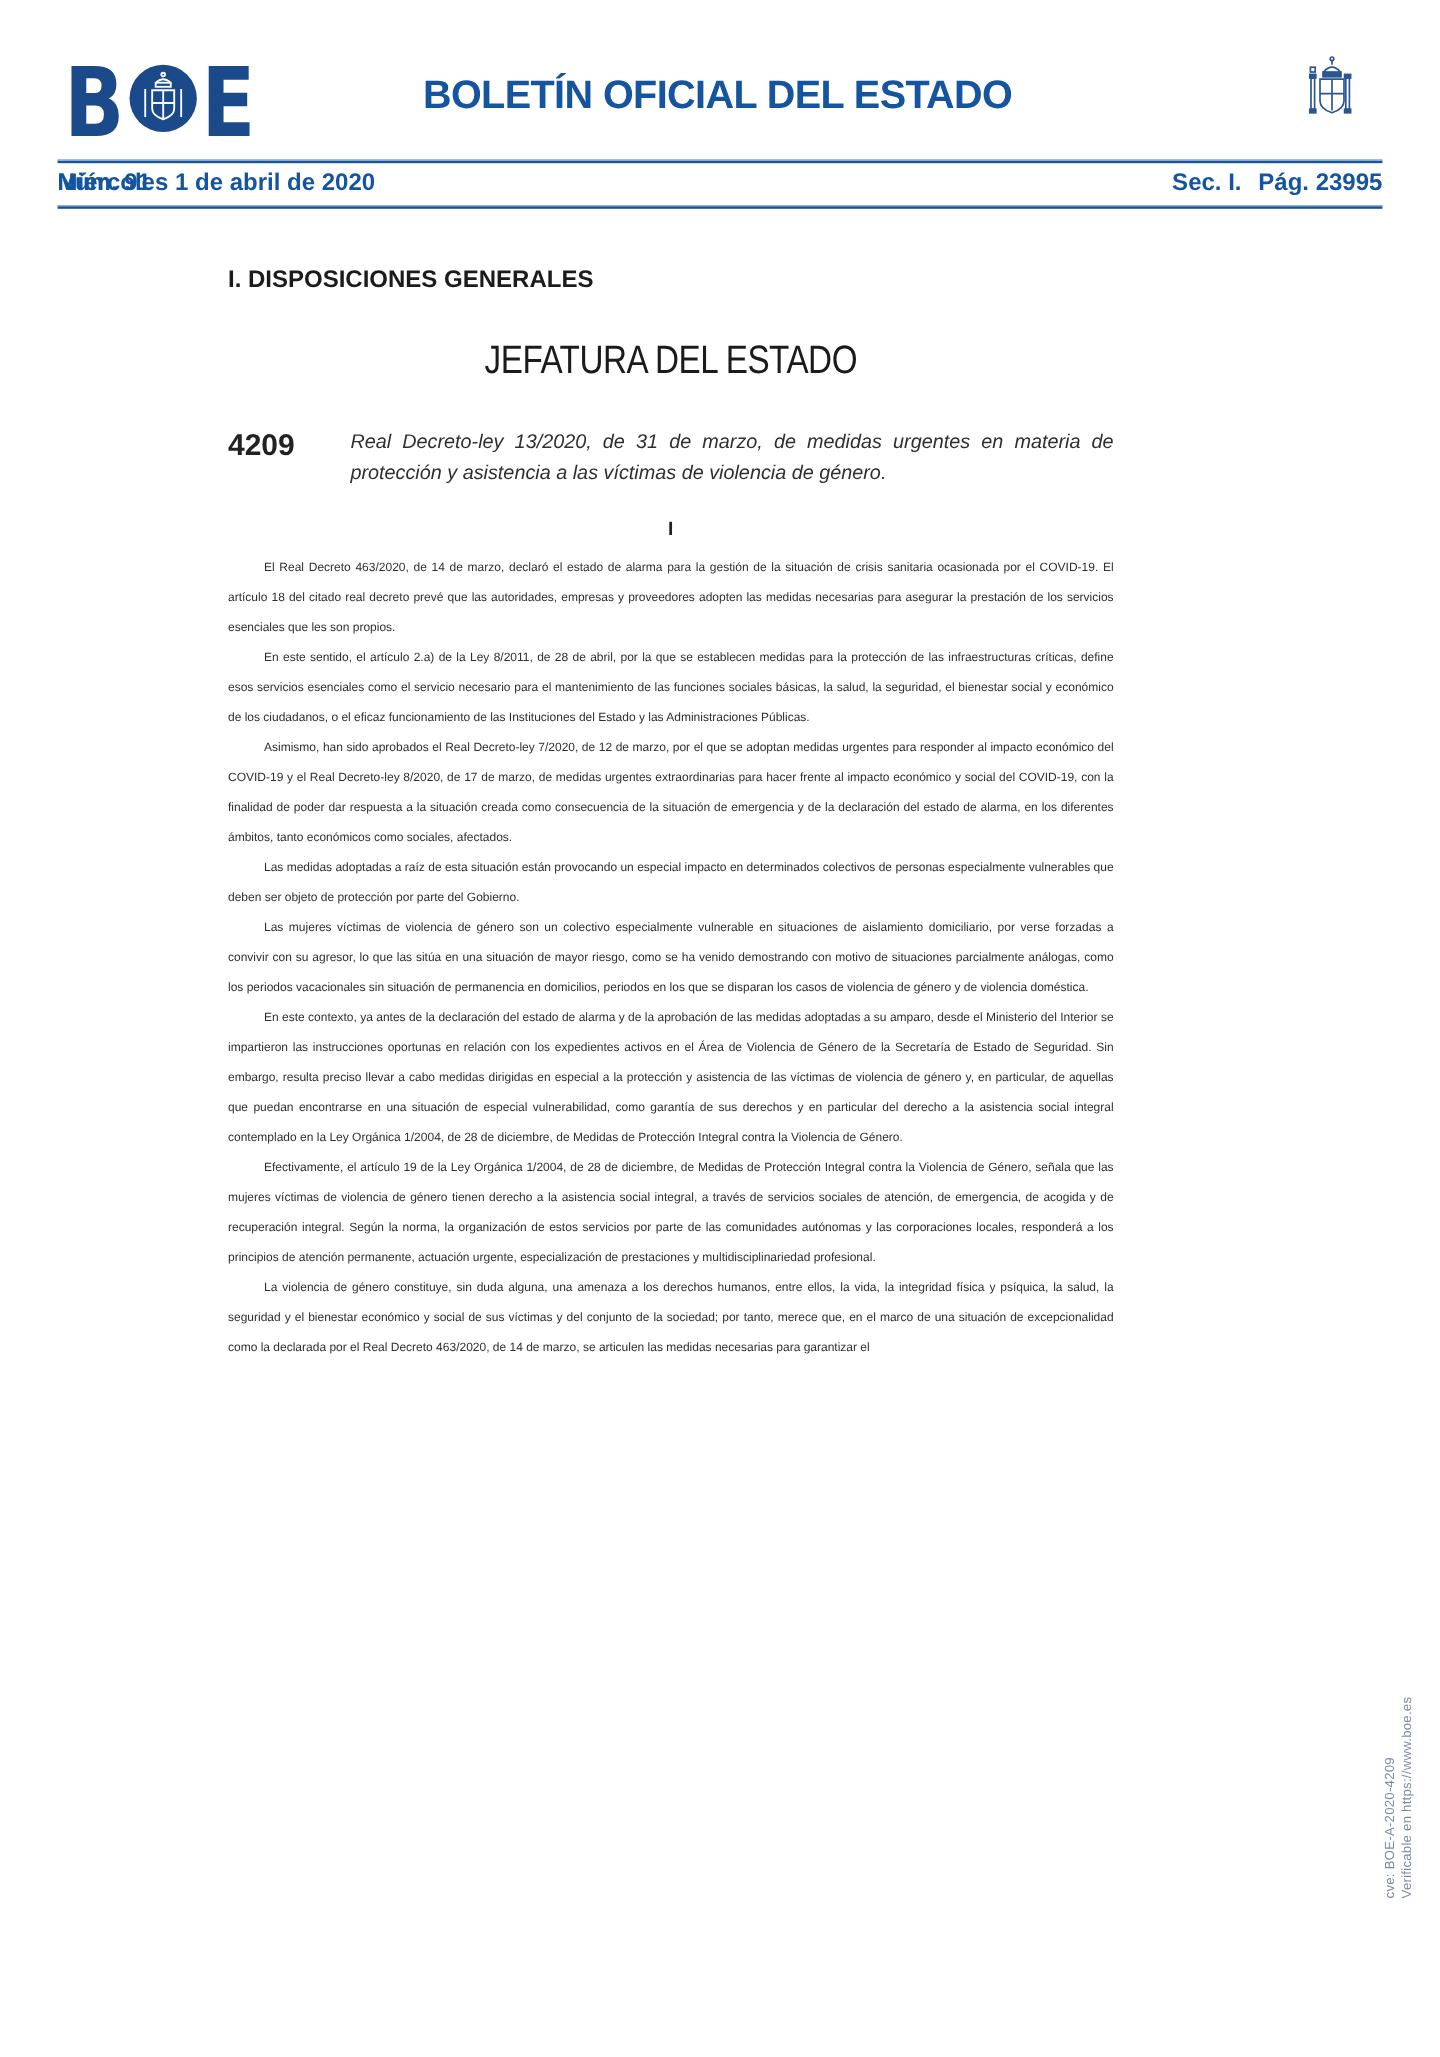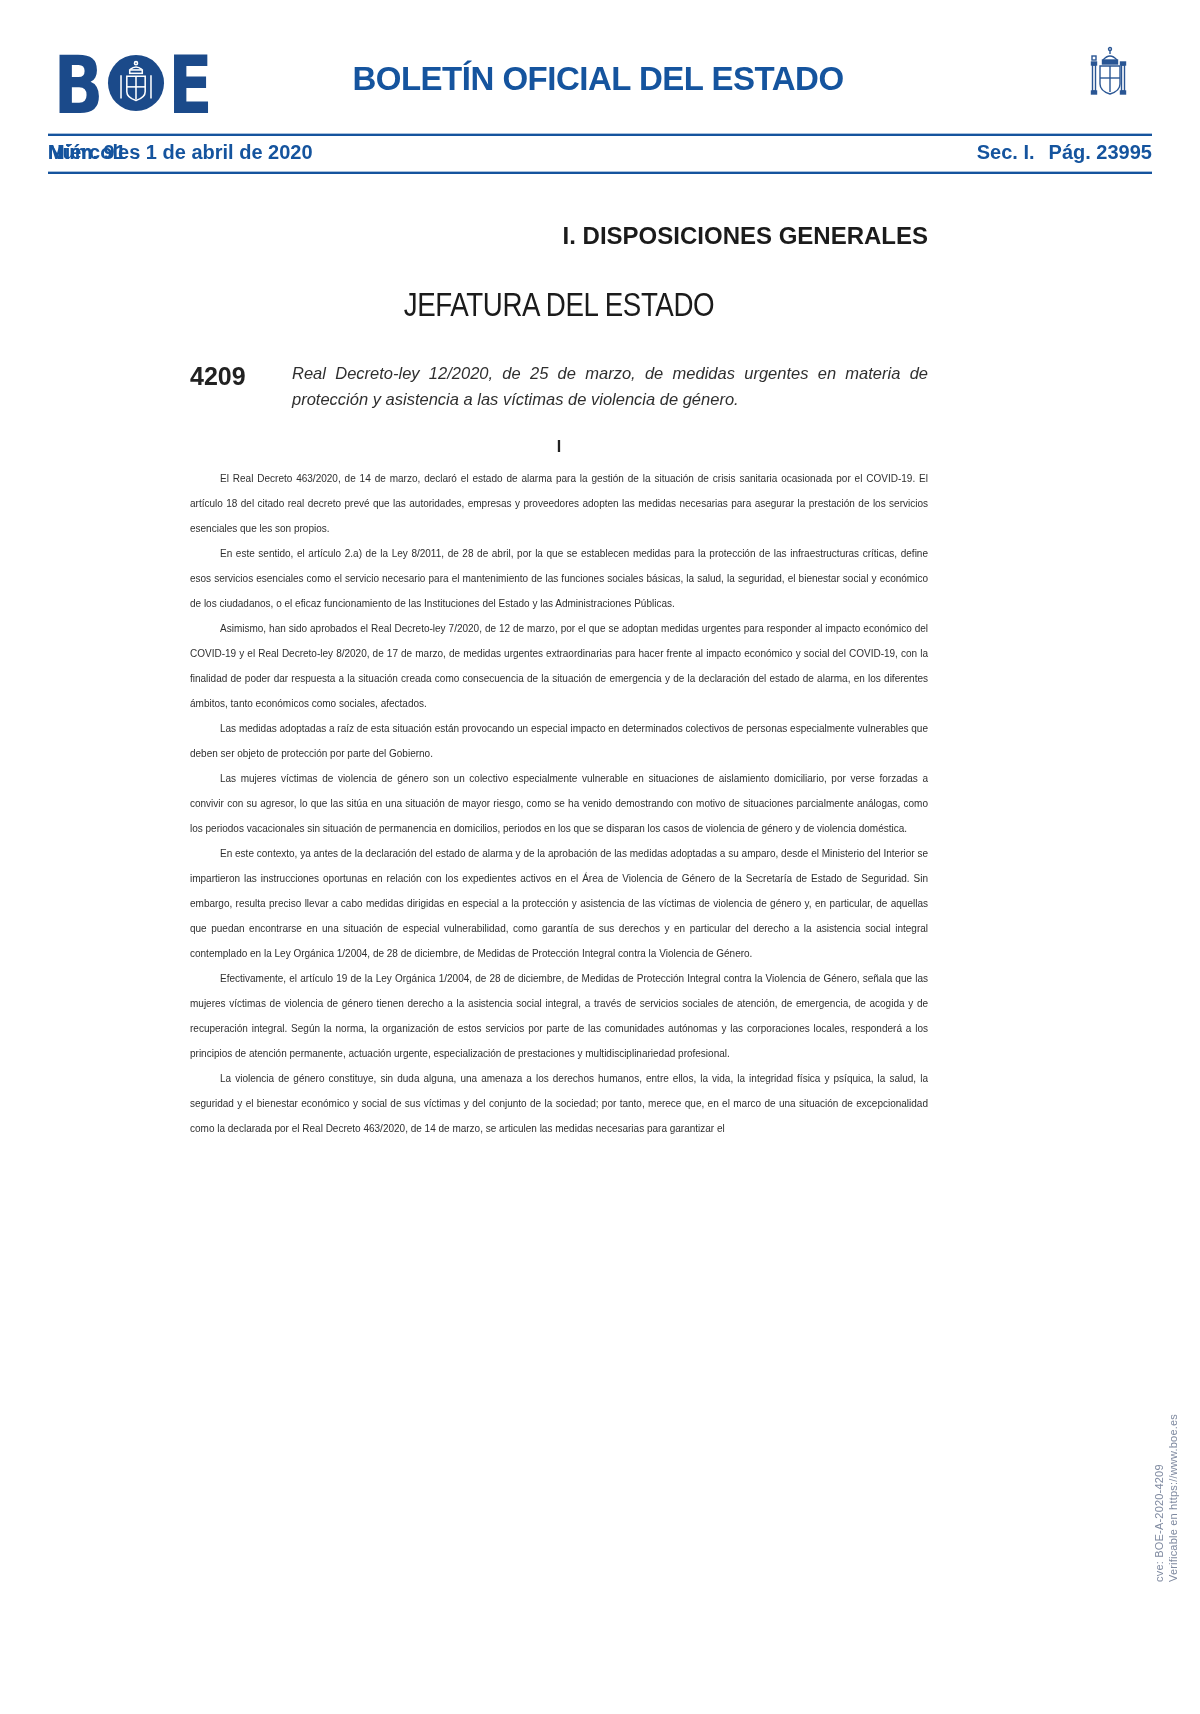--- a/index.html
+++ b/index.html
@@ -36,21 +36,21 @@
     position:relative; display:flex; justify-content:space-between; align-items:center;
     height:33px; color:#15549e; font-weight:bold; font-size:20px;
   }
   .meta-date { position:absolute; left:0; right:0; }
   .meta-right .gap { display:inline-block; width:14px; }
 
   
   .content { position:absolute; left:190px; width:738px; top:222px; }
 
   .section-heading {
-    margin:0; text-align:right; font-size:24px; font-weight:bold;
+    margin:0; text-align:left; font-size:20px; font-weight:bold;
     color:#1b1b1b; letter-spacing:0;
   }
   .issuer {
     margin:36px 0 0; text-align:center; font-size:33px; font-weight:500;
     color:#1b1b1b; transform:scaleX(0.84); transform-origin:center;
     letter-spacing:-0.5px; white-space:nowrap;
   }
   .item { display:flex; margin-top:16px; padding-top:20px; }
   .item-number { flex:none; width:102px; font-size:25px; font-weight:bold; color:#222; padding-top:2px; }
   .item-title {
@@ -135,21 +135,21 @@
 
     <div class="rule"></div>
   </div>
 
   <div class="content">
     <h1 class="section-heading">I. DISPOSICIONES GENERALES</h1>
     <h2 class="issuer">JEFATURA DEL ESTADO</h2>
 
     <div class="item">
       <div class="item-number">4209</div>
-      <div class="item-title">Real Decreto-ley 12/2020, de 25 de marzo, de medidas urgentes en materia de protección y asistencia a las víctimas de violencia de género.</div>
+      <div class="item-title">Real Decreto-ley 13/2020, de 31 de marzo, de medidas urgentes en materia de protección y asistencia a las víctimas de violencia de género.</div>
     </div>
 
     <div class="part-marker">I</div>
 
     <p class="body-par">El Real Decreto 463/2020, de 14 de marzo, declaró el estado de alarma para la gestión de la situación de crisis sanitaria ocasionada por el COVID-19. El artículo 18 del citado real decreto prevé que las autoridades, empresas y proveedores adopten las medidas necesarias para asegurar la prestación de los servicios esenciales que les son propios.</p>
     <p class="body-par">En este sentido, el artículo 2.a) de la Ley 8/2011, de 28 de abril, por la que se establecen medidas para la protección de las infraestructuras críticas, define esos servicios esenciales como el servicio necesario para el mantenimiento de las funciones sociales básicas, la salud, la seguridad, el bienestar social y económico de los ciudadanos, o el eficaz funcionamiento de las Instituciones del Estado y las Administraciones Públicas.</p>
     <p class="body-par">Asimismo, han sido aprobados el Real Decreto-ley 7/2020, de 12 de marzo, por el que se adoptan medidas urgentes para responder al impacto económico del COVID-19 y el Real Decreto-ley 8/2020, de 17 de marzo, de medidas urgentes extraordinarias para hacer frente al impacto económico y social del COVID-19, con la finalidad de poder dar respuesta a la situación creada como consecuencia de la situación de emergencia y de la declaración del estado de alarma, en los diferentes ámbitos, tanto económicos como sociales, afectados.</p>
     <p class="body-par">Las medidas adoptadas a raíz de esta situación están provocando un especial impacto en determinados colectivos de personas especialmente vulnerables que deben ser objeto de protección por parte del Gobierno.</p>
     <p class="body-par">Las mujeres víctimas de violencia de género son un colectivo especialmente vulnerable en situaciones de aislamiento domiciliario, por verse forzadas a convivir con su agresor, lo que las sitúa en una situación de mayor riesgo, como se ha venido demostrando con motivo de situaciones parcialmente análogas, como los periodos vacacionales sin situación de permanencia en domicilios, periodos en los que se disparan los casos de violencia de género y de violencia doméstica.</p>
     <p class="body-par">En este contexto, ya antes de la declaración del estado de alarma y de la aprobación de las medidas adoptadas a su amparo, desde el Ministerio del Interior se impartieron las instrucciones oportunas en relación con los expedientes activos en el Área de Violencia de Género de la Secretaría de Estado de Seguridad. Sin embargo, resulta preciso llevar a cabo medidas dirigidas en especial a la protección y asistencia de las víctimas de violencia de género y, en particular, de aquellas que puedan encontrarse en una situación de especial vulnerabilidad, como garantía de sus derechos y en particular del derecho a la asistencia social integral contemplado en la Ley Orgánica 1/2004, de 28 de diciembre, de Medidas de Protección Integral contra la Violencia de Género.</p>

